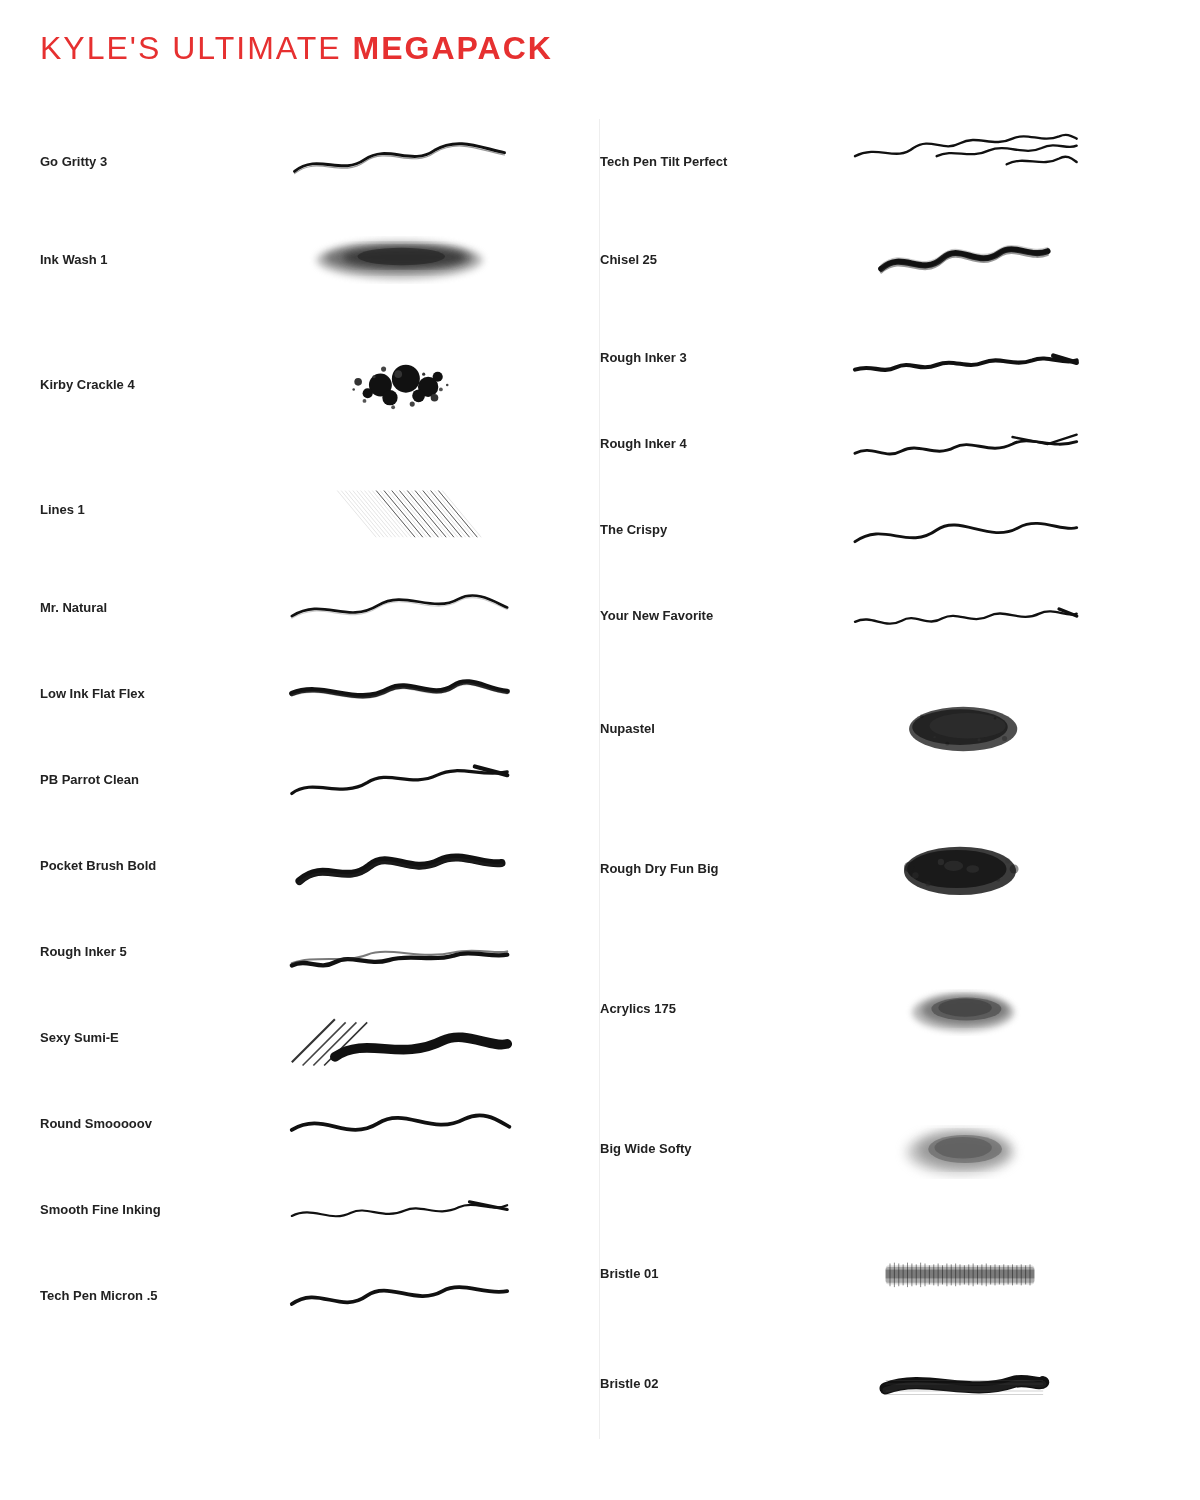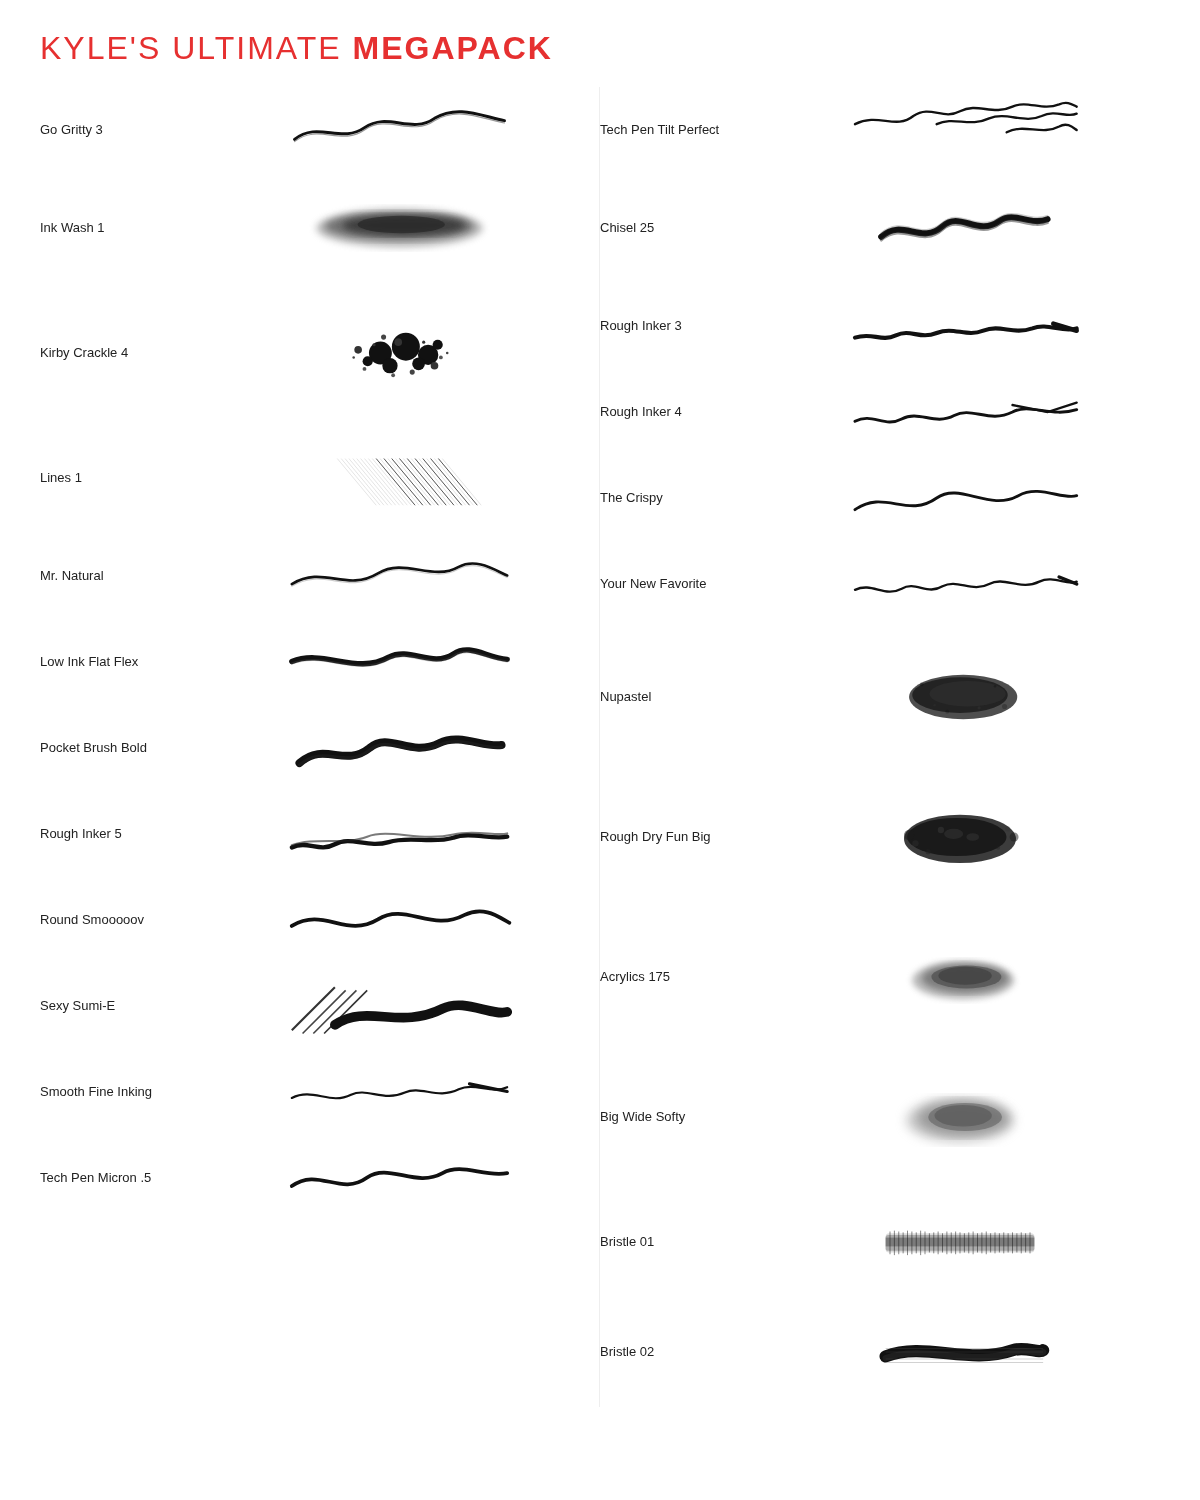--- a/index.html
+++ b/index.html
@@ -9,21 +9,21 @@
       width: 1200px;
       min-height: 1500px;
       padding: 30px 40px;
       color: #222;
     }
     .page-title {
       font-size: 32px;
       color: #e63030;
       letter-spacing: 2px;
       text-transform: uppercase;
-      margin-bottom: 20px;
+      margin-bottom: 52px;
       font-weight: 300;
     }
     .page-title strong {
       font-weight: 900;
     }
     .brushes-grid {
       display: grid;
       grid-template-columns: 1fr 1fr;
       gap: 0;
     }
@@ -32,21 +32,21 @@
       flex-direction: column;
     }
     .brush-item {
       display: flex;
       align-items: center;
       padding: 8px 0;
       min-height: 80px;
     }
     .brush-name {
       font-size: 13px;
-      font-weight: 400;
+      font-weight: 700;
       min-width: 160px;
       color: #222;
       line-height: 1.3;
     }
     .brush-preview {
       flex: 1;
       height: 70px;
       display: flex;
       align-items: center;
       justify-content: center;
@@ -199,60 +199,69 @@
     <div class="brush-item">
       <span class="brush-name">Low Ink Flat Flex</span>
       <div class="brush-preview">
         <svg viewBox="0 0 220 65" xmlns="http://www.w3.org/2000/svg">
           <path d="M10,32 C40,20 70,45 100,28 C120,18 140,38 160,25 C175,15 190,28 210,30" stroke="#111" stroke-width="5" fill="none" stroke-linecap="round"></path>
           <path d="M10,34 C40,22 70,47 100,30 C120,20 140,40 160,27 C175,17 190,30 210,32" stroke="#555" stroke-width="2" fill="none" stroke-linecap="round" opacity="0.3"></path>
         </svg>
       </div>
     </div>
 
+    <div class="brush-item">
+      <span class="brush-name">PB Parrot Clean</span>
+      <div class="brush-preview">
+        <svg viewBox="0 0 220 65" xmlns="http://www.w3.org/2000/svg">
+          <path d="M10,45 C30,30 55,50 80,35 C100,22 120,40 145,28 C165,18 185,30 210,25" stroke="#111" stroke-width="3" fill="none" stroke-linecap="round"></path>
+          <path d="M180,20 L210,28" stroke="#111" stroke-width="4" fill="none" stroke-linecap="round"></path>
+        </svg>
+      </div>
+    </div>
 
     <div class="brush-item">
       <span class="brush-name">Pocket Brush Bold</span>
       <div class="brush-preview">
         <svg viewBox="0 0 220 70" xmlns="http://www.w3.org/2000/svg">
           <path d="M10,50 C35,28 55,55 80,35 C100,18 120,45 150,30 C170,20 195,35 212,32" stroke="#111" stroke-width="8" fill="none" stroke-linecap="round" stroke-linejoin="round"></path>
           <path d="M10,52 C35,30 55,57 80,37 C100,20 120,47 150,32 C170,22 195,37 212,34" stroke="#333" stroke-width="3" fill="none" stroke-linecap="round" opacity="0.3"></path>
         </svg>
       </div>
     </div>
 
     <div class="brush-item">
       <span class="brush-name">Rough Inker 5</span>
       <div class="brush-preview">
         <svg viewBox="0 0 220 65" xmlns="http://www.w3.org/2000/svg">
           <path d="M10,45 C25,38 35,50 50,42 C65,34 80,46 100,40 C120,34 140,42 160,36 C175,30 195,38 210,35" stroke="#111" stroke-width="4" fill="none" stroke-linecap="round"></path>
           <path d="M10,43 C30,35 60,43 80,35 C100,27 130,40 160,33 C180,28 200,35 210,32" stroke="#222" stroke-width="2" fill="none" stroke-linecap="round" opacity="0.6"></path>
-        </svg>
-      </div>
-    </div>
-
-    <div class="brush-item">
-      <span class="brush-name">Round Smooooov</span>
-      <div class="brush-preview">
-        <svg viewBox="0 0 220 65" xmlns="http://www.w3.org/2000/svg">
-          <path d="M10,38 C40,20 60,50 90,32 C115,16 140,44 170,28 C190,18 205,32 212,35" stroke="#111" stroke-width="3.5" fill="none" stroke-linecap="round"></path>
         </svg>
       </div>
     </div>
 
     <div class="brush-item">
       <span class="brush-name">Sexy Sumi-E</span>
       <div class="brush-preview">
         <svg viewBox="0 0 220 65" xmlns="http://www.w3.org/2000/svg">
 
           <line x1="10" y1="55" x2="50" y2="15" stroke="#333" stroke-width="2"></line>
           <line x1="20" y1="58" x2="60" y2="18" stroke="#444" stroke-width="1.5"></line>
           <line x1="30" y1="58" x2="70" y2="18" stroke="#444" stroke-width="1.5"></line>
           <line x1="40" y1="58" x2="80" y2="18" stroke="#333" stroke-width="1.5"></line>
           <path d="M50,50 C80,30 110,55 150,35 C170,25 195,42 210,38" stroke="#111" stroke-width="9" fill="none" stroke-linecap="round"></path>
+        </svg>
+      </div>
+    </div>
+
+    <div class="brush-item">
+      <span class="brush-name">Round Smooooov</span>
+      <div class="brush-preview">
+        <svg viewBox="0 0 220 65" xmlns="http://www.w3.org/2000/svg">
+          <path d="M10,38 C40,20 60,50 90,32 C115,16 140,44 170,28 C190,18 205,32 212,35" stroke="#111" stroke-width="3.5" fill="none" stroke-linecap="round"></path>
         </svg>
       </div>
     </div>
 
 
     <div class="brush-item">
       <span class="brush-name">Smooth Fine Inking</span>
       <div class="brush-preview">
         <svg viewBox="0 0 220 65" xmlns="http://www.w3.org/2000/svg">
           <path d="M10,38 C30,28 45,45 65,35 C80,28 95,42 115,33 C130,26 145,40 165,30 C180,23 195,35 210,28" stroke="#111" stroke-width="2" fill="none" stroke-linecap="round"></path>

